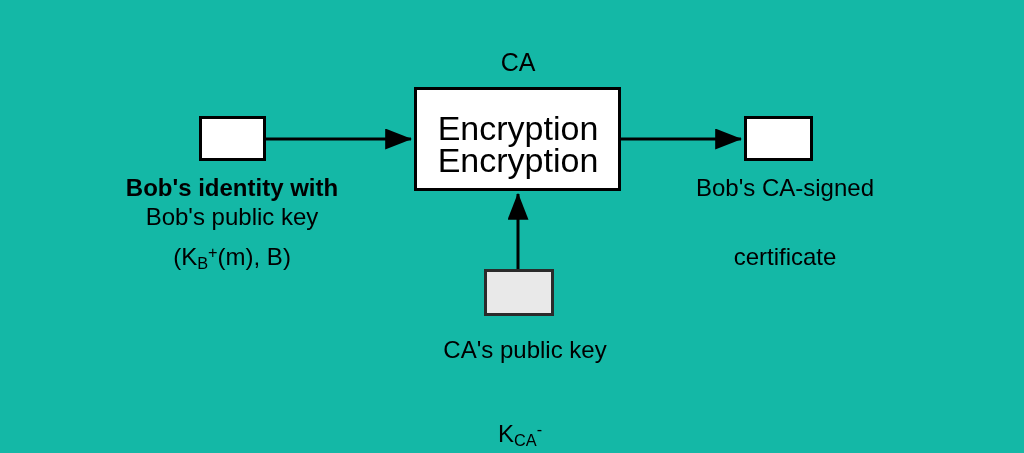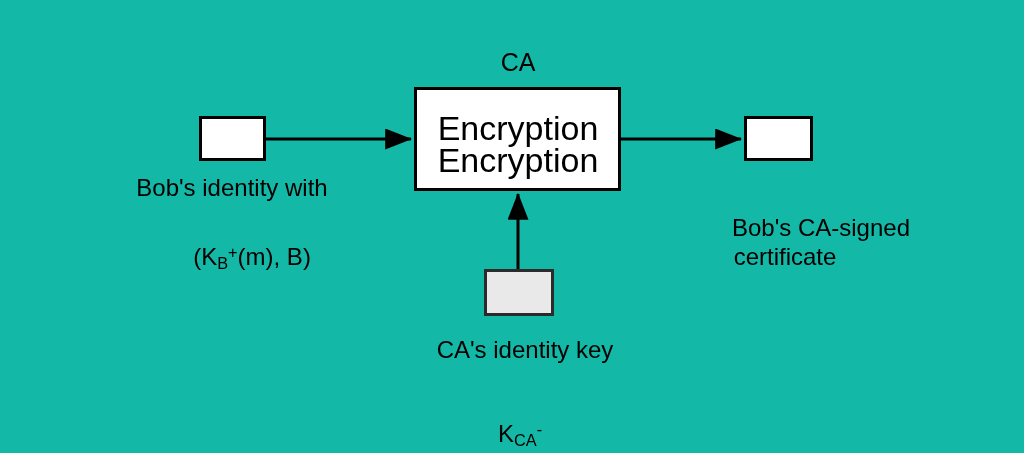--- a/index.html
+++ b/index.html
@@ -83,28 +83,29 @@
     <line x1="620" y1="139" x2="741" y2="139" stroke="#000000" stroke-width="3" marker-end="url(#arrowhead)"></line>
 
     <line x1="518" y1="269" x2="518" y2="194" stroke="#000000" stroke-width="3" marker-end="url(#arrowhead)"></line>
   </svg>
 
   <div class="txt ca-label center-align" style="left:518px; top:48px;">CA</div>
 
   <div class="txt box-label center-align" style="left:518px; top:108px;">Encryption</div>
   <div class="txt box-label center-align" style="left:518px; top:140px;">Encryption</div>
 
-  <div class="txt caption center-align" style="left:232px; top:174px;">Bob's identity with</div>
+  <div class="txt caption center-align" style="left:232px; top:174px;font-weight:bold;">Bob's identity with</div>
+  <div class="txt caption center-align" style="left:232px; top:203px;">Bob's public key</div>
 
-  <div class="txt formula center-align" style="left:232px; top:243px;margin-left:20px;">
+  <div class="txt formula center-align" style="left:232px; top:243px;">
     <span>(K</span><sub>B</sub><sup>+</sup><span>(m), B)</span>
   </div>
 
-  <div class="txt caption center-align" style="left:821px; top:174px;margin-top:40px;">Bob's CA-signed</div>
+  <div class="txt caption center-align" style="left:785px; top:174px;">Bob's CA-signed</div>
   <div class="txt caption center-align" style="left:785px; top:203px;margin-top:40px;">certificate</div>
 
-  <div class="txt caption center-align" style="left:525px; top:336px;">CA's identity key</div>
+  <div class="txt caption center-align" style="left:525px; top:336px;">CA's public key</div>
 
   <div class="txt formula center-align" style="left:520px; top:372px;margin-top:48px;">
     <span>K</span><sub>CA</sub><sup>-</sup>
   </div>
 
 </div>
 
 </body></html>

